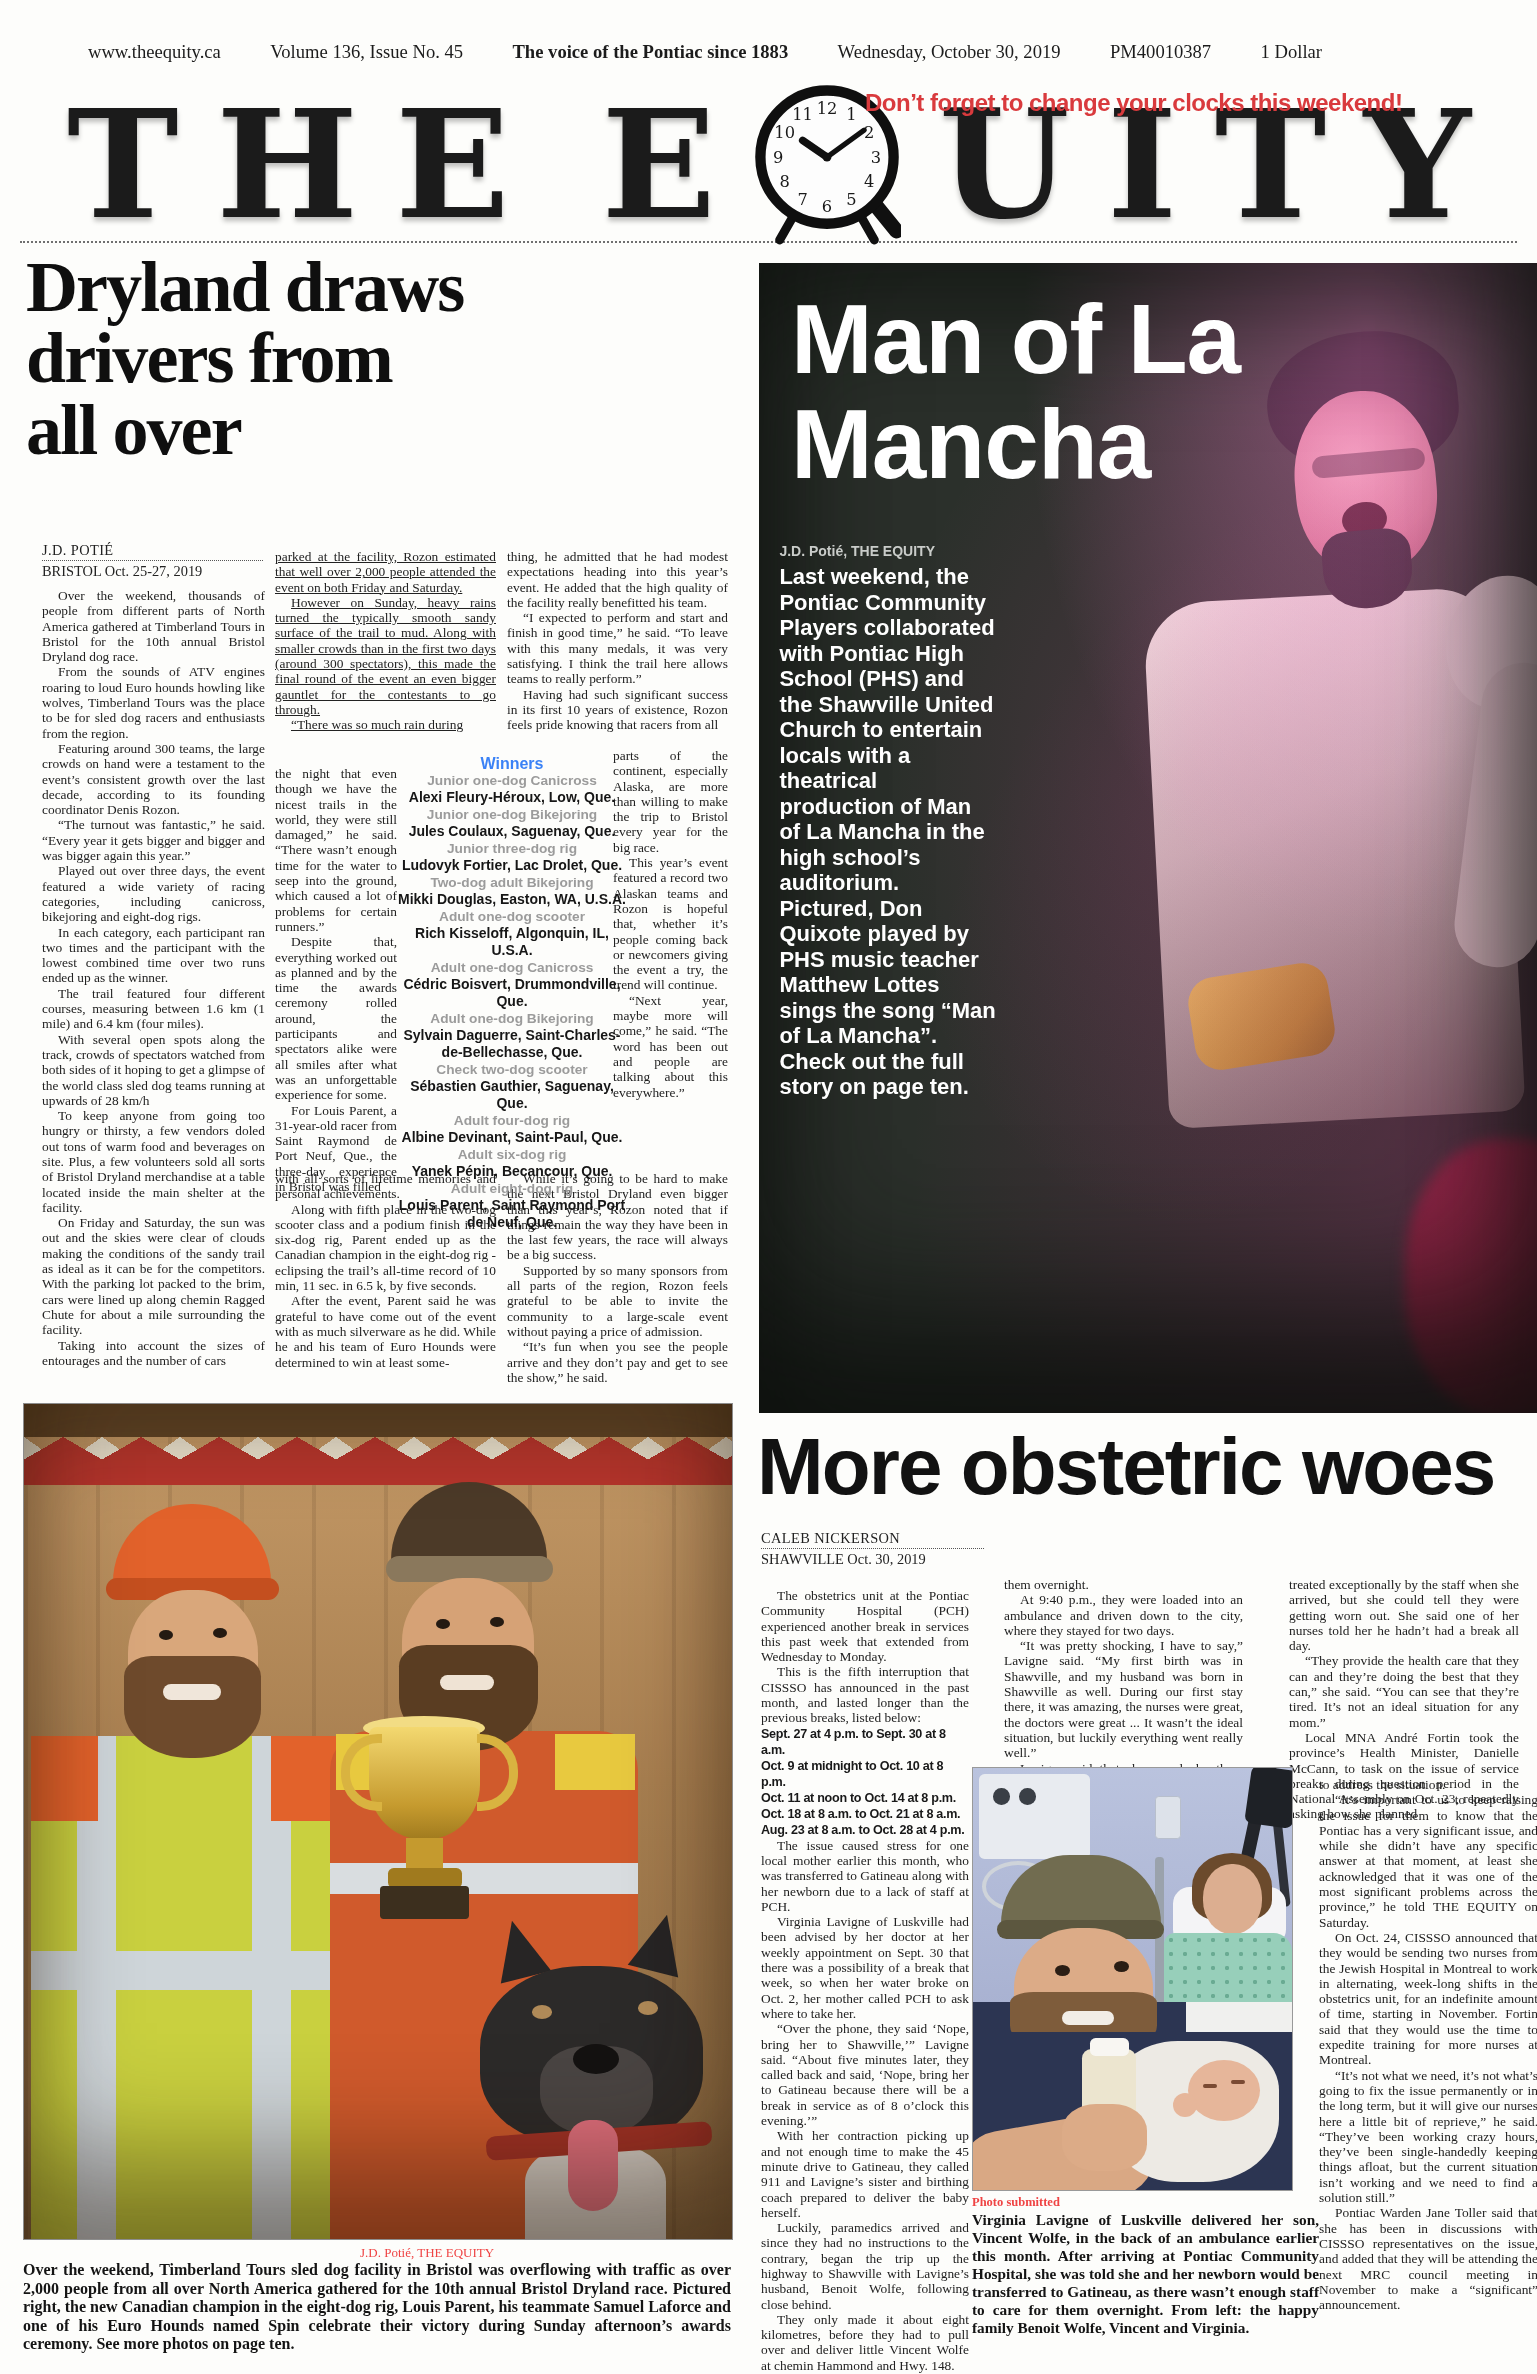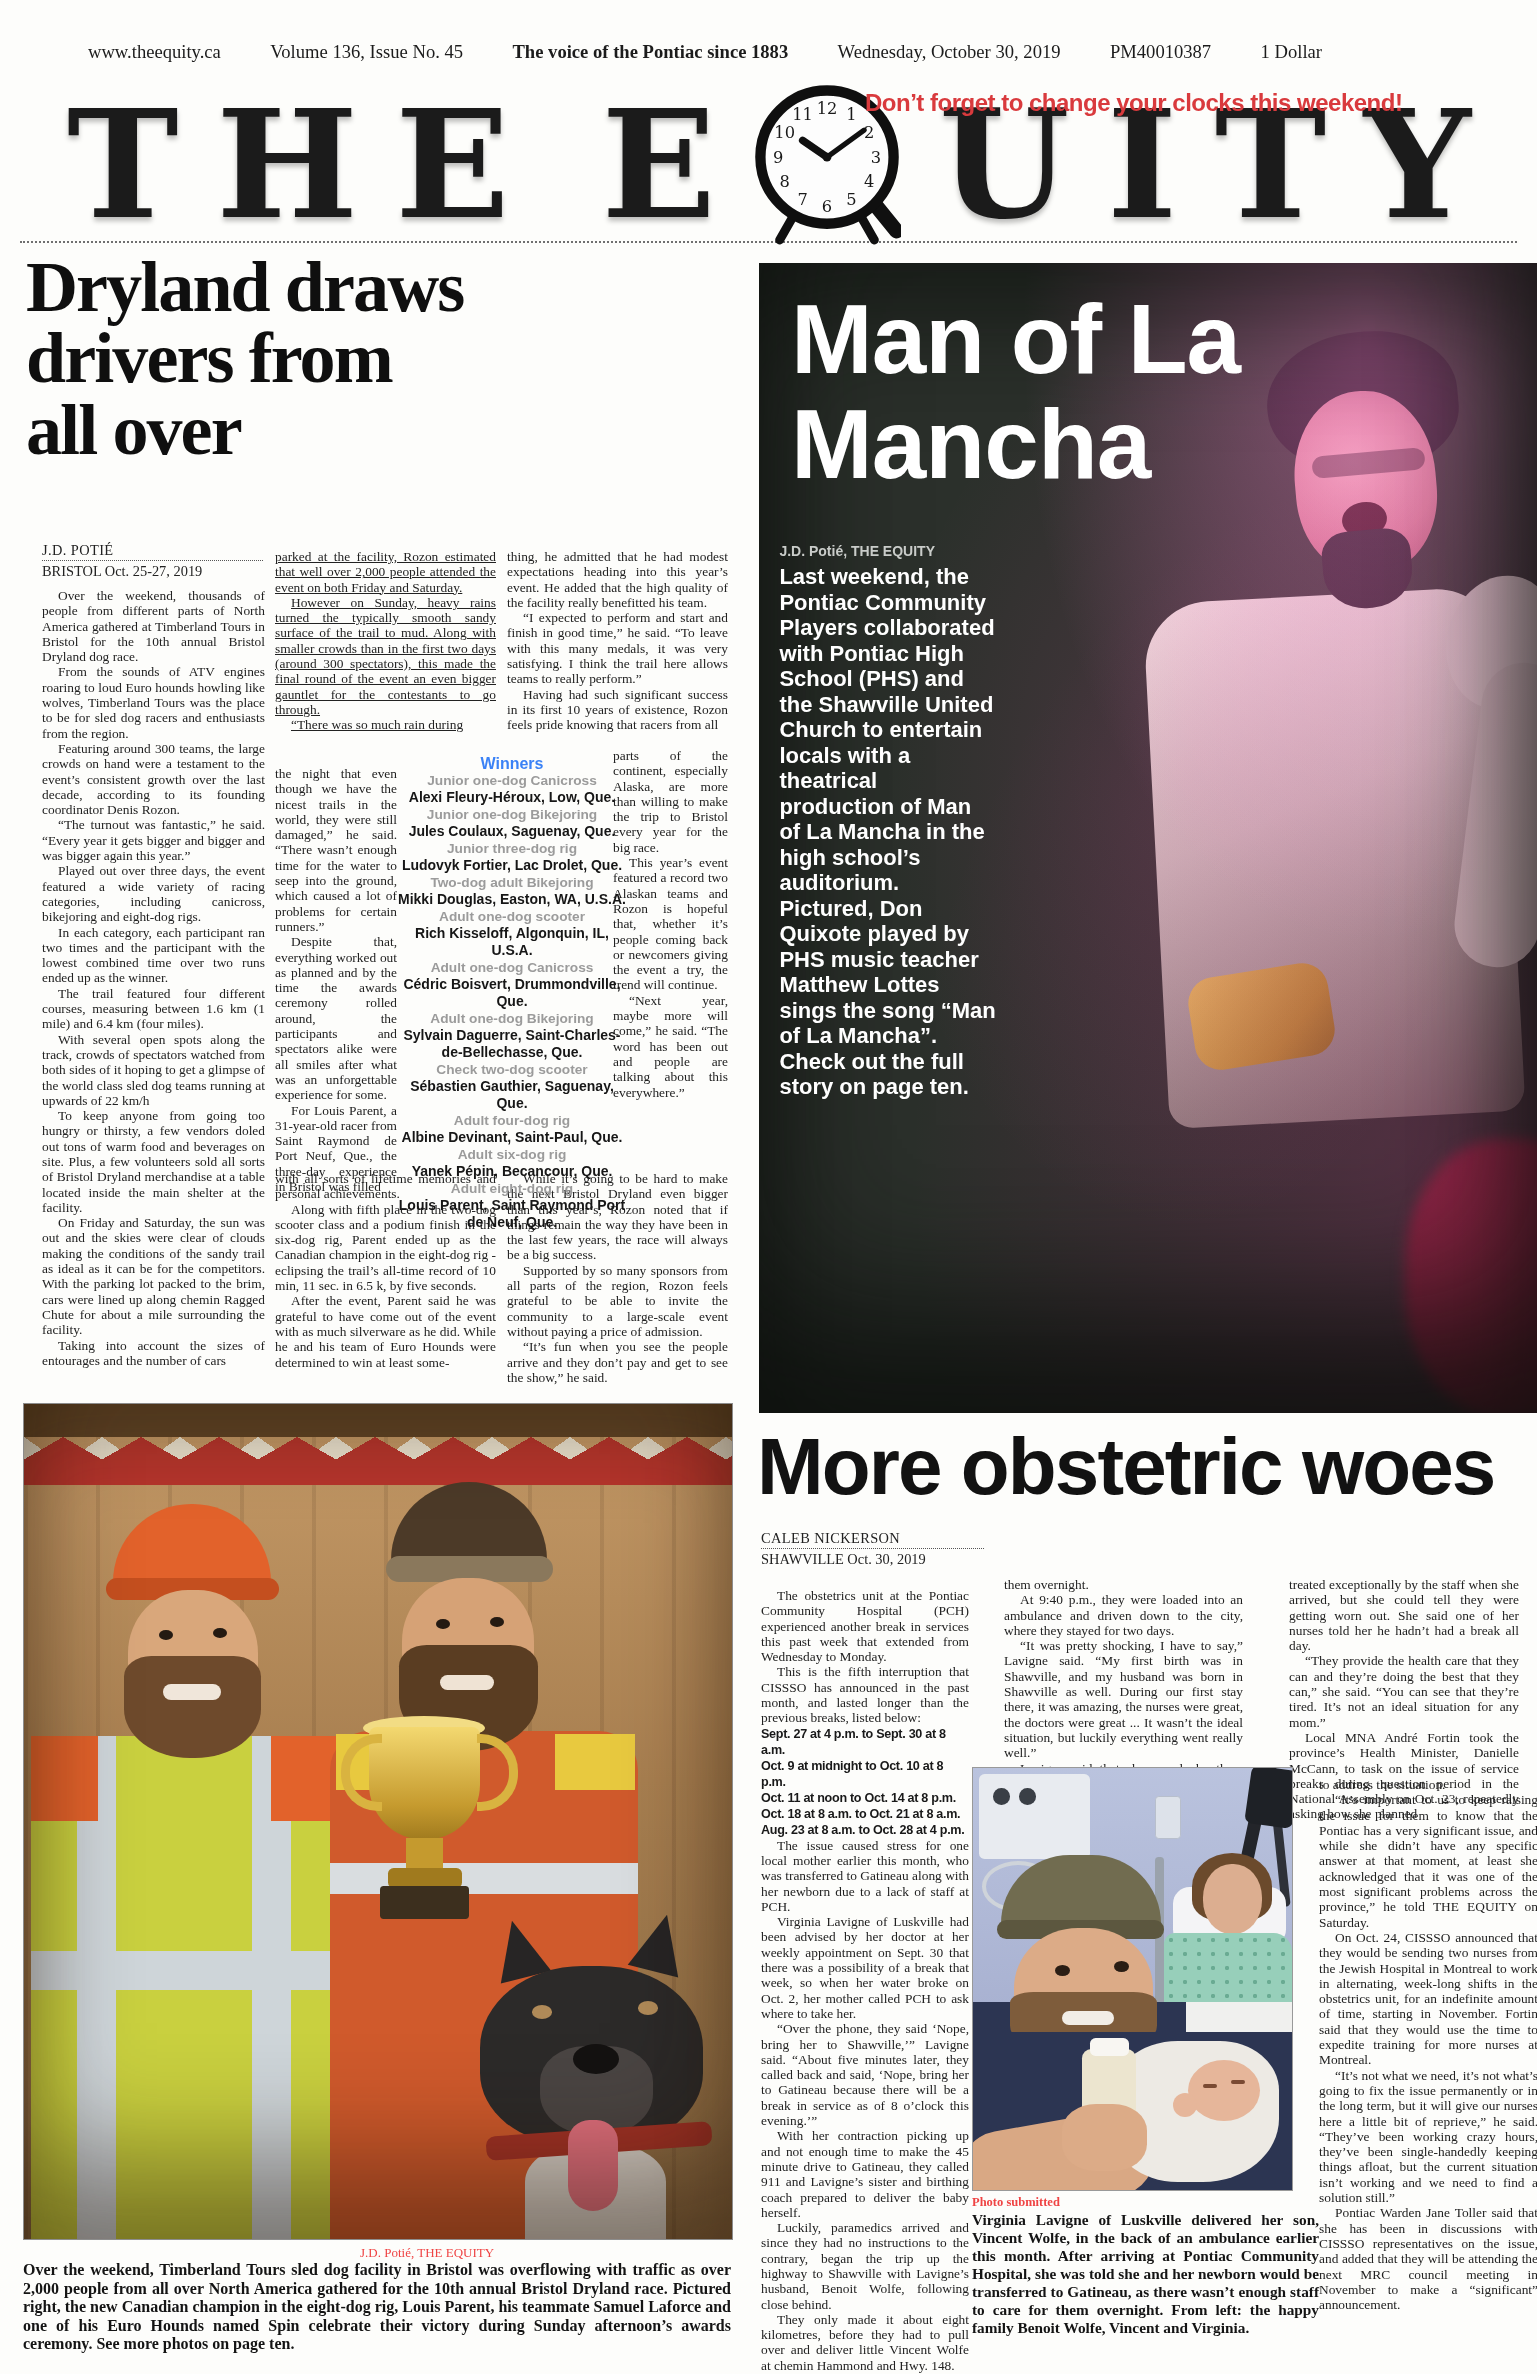--- a/index.html
+++ b/index.html
@@ -280,21 +280,21 @@
     <span class="dateline">BRISTOL Oct. 25-27, 2019</span>
   </div>
   <div class="bodycol" id="dry-col1">
       <p>Over the weekend, thousands of people from different parts of North America gathered at Timberland Tours in Bristol for the 10th annual Bristol Dryland dog race.</p>
       <p>From the sounds of ATV engines roaring to loud Euro hounds howling like wolves,  Timberland Tours was the place to be for sled dog racers and enthusiasts from the region.</p>
       <p>Featuring around 300 teams, the large crowds on hand were a testament to the event’s consistent growth over the last decade, according to its founding coordinator Denis Rozon.</p>
       <p>“The turnout was fantastic,” he said. “Every year it gets bigger and bigger and was bigger again this year.”</p>
       <p>Played out over three days, the event featured a wide variety of racing categories, including canicross, bikejoring and eight-dog rigs.</p>
       <p>In each category, each participant ran two times and the participant with the lowest combined time over two runs ended up as the winner.</p>
       <p>The trail featured four different courses, measuring between 1.6 km (1 mile) and 6.4 km (four miles).</p>
-      <p>With several open spots along the track, crowds of spectators watched from both sides of it hoping to get a glimpse of the world class sled dog teams running at upwards of 22 km/h</p>
+      <p>With several open spots along the track, crowds of spectators watched from both sides of it hoping to get a glimpse of the world class sled dog teams running at upwards of 28 km/h</p>
       <p>To keep anyone from going too hungry or thirsty, a few vendors doled out tons of warm food and beverages on site. Plus, a few volunteers sold all sorts of Bristol Dryland merchandise at a table located inside the main shelter at the facility.</p>
       <p>On Friday and Saturday, the sun was out and the skies were clear of clouds making the conditions of the sandy trail as ideal as it can be for the competitors. With the parking lot packed to the brim, cars were lined up along chemin Ragged Chute for about a mile surrounding the facility.</p>
       <p>Taking into account the sizes of entourages and the number of cars</p>
     </div>
   <div class="bodycol" id="dry-col2-top">
       <p class="cont">parked at the facility, Rozon estimated that well over 2,000 people attended the event on both Friday and Saturday.</p>
       <p>However on Sunday, heavy rains turned the typically smooth sandy surface of the trail to mud. Along with smaller crowds than in the first two days (around 300 spectators), this made the final round of the event an even bigger gauntlet for the contestants to go through.</p>
       <p>“There was so much rain during</p>
     </div>
   <div class="bodycol" id="dry-col2-narrow">

